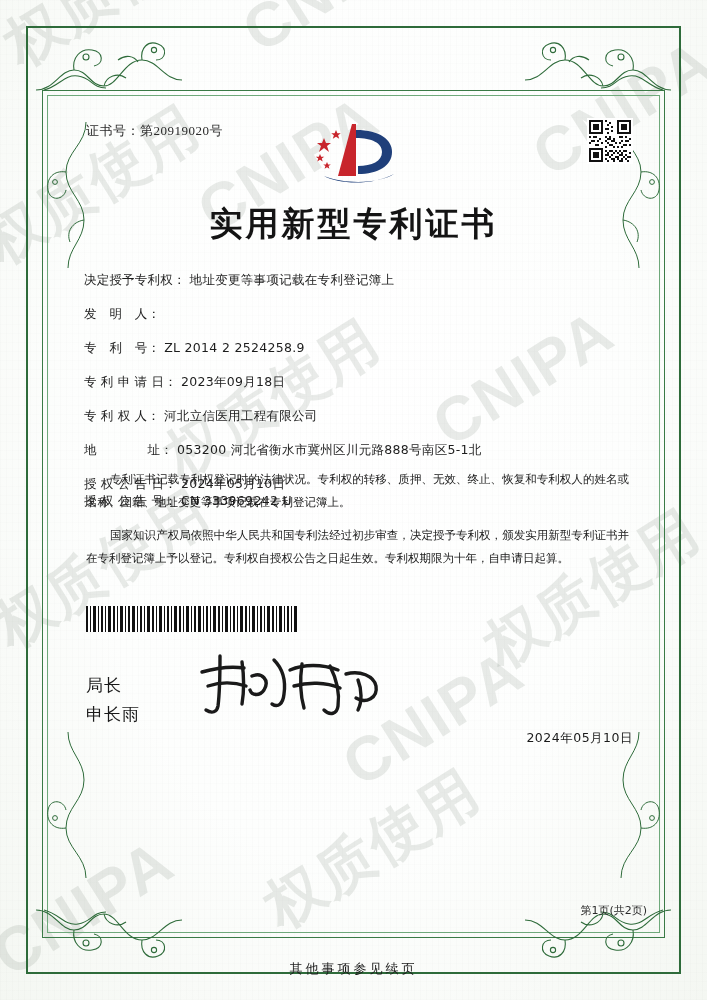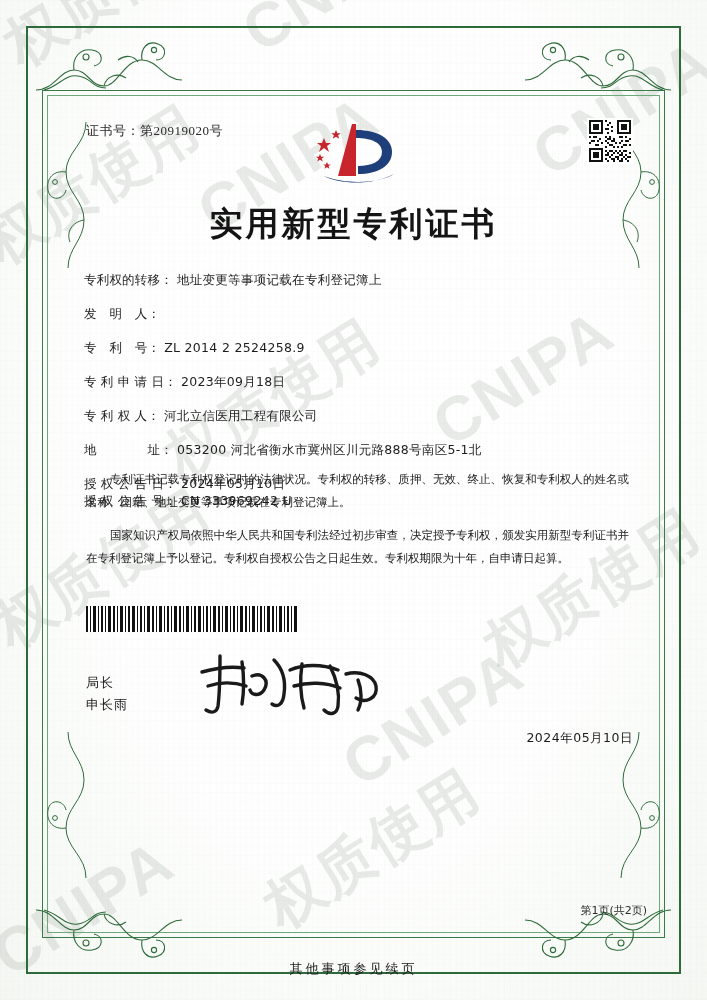--- a/index.html
+++ b/index.html
@@ -201,21 +201,21 @@
     height: 26px;
   }
   .barcode svg { display: block; width: 100%; height: 100%; }
 
   
   .sig-block {
     position: absolute;
     left: 26px;
     top: 566px;
     font-family: Liberation Serif, serif;
-    font-size: 13px;
+    font-size: 17px;
     color: #1a1a1a;
     line-height: 1.7;
     letter-spacing: 1px;
   }
   .signature {
     position: absolute;
     left: 130px;
     top: 540px;
     width: 200px;
     height: 76px;
@@ -461,21 +461,21 @@
           <polygon points="33,46 34.1,48.5 36.8,48.5 34.6,50.1 35.4,52.8 33,51.2 30.6,52.8 31.4,50.1 29.2,48.5 31.9,48.5"></polygon>
         </g>
       </svg>
     </div>
 
     <div class="doc-title">实用新型专利证书</div>
 
     <div class="fields">
 
       <div class="frow">
-        <span class="flabel">专利权的转移：</span>
+        <span class="flabel">决定授予专利权：</span>
         <span class="fvalue">地址变更等事项记载在专利登记簿上</span>
       </div>
 
       <div class="frow">
         <span class="flabel">发　明　人：</span>
       </div>
 
       <div class="frow">
         <span class="flabel">专　利　号：</span>
         <span class="fvalue">ZL 2014 2 2524258.9</span>

